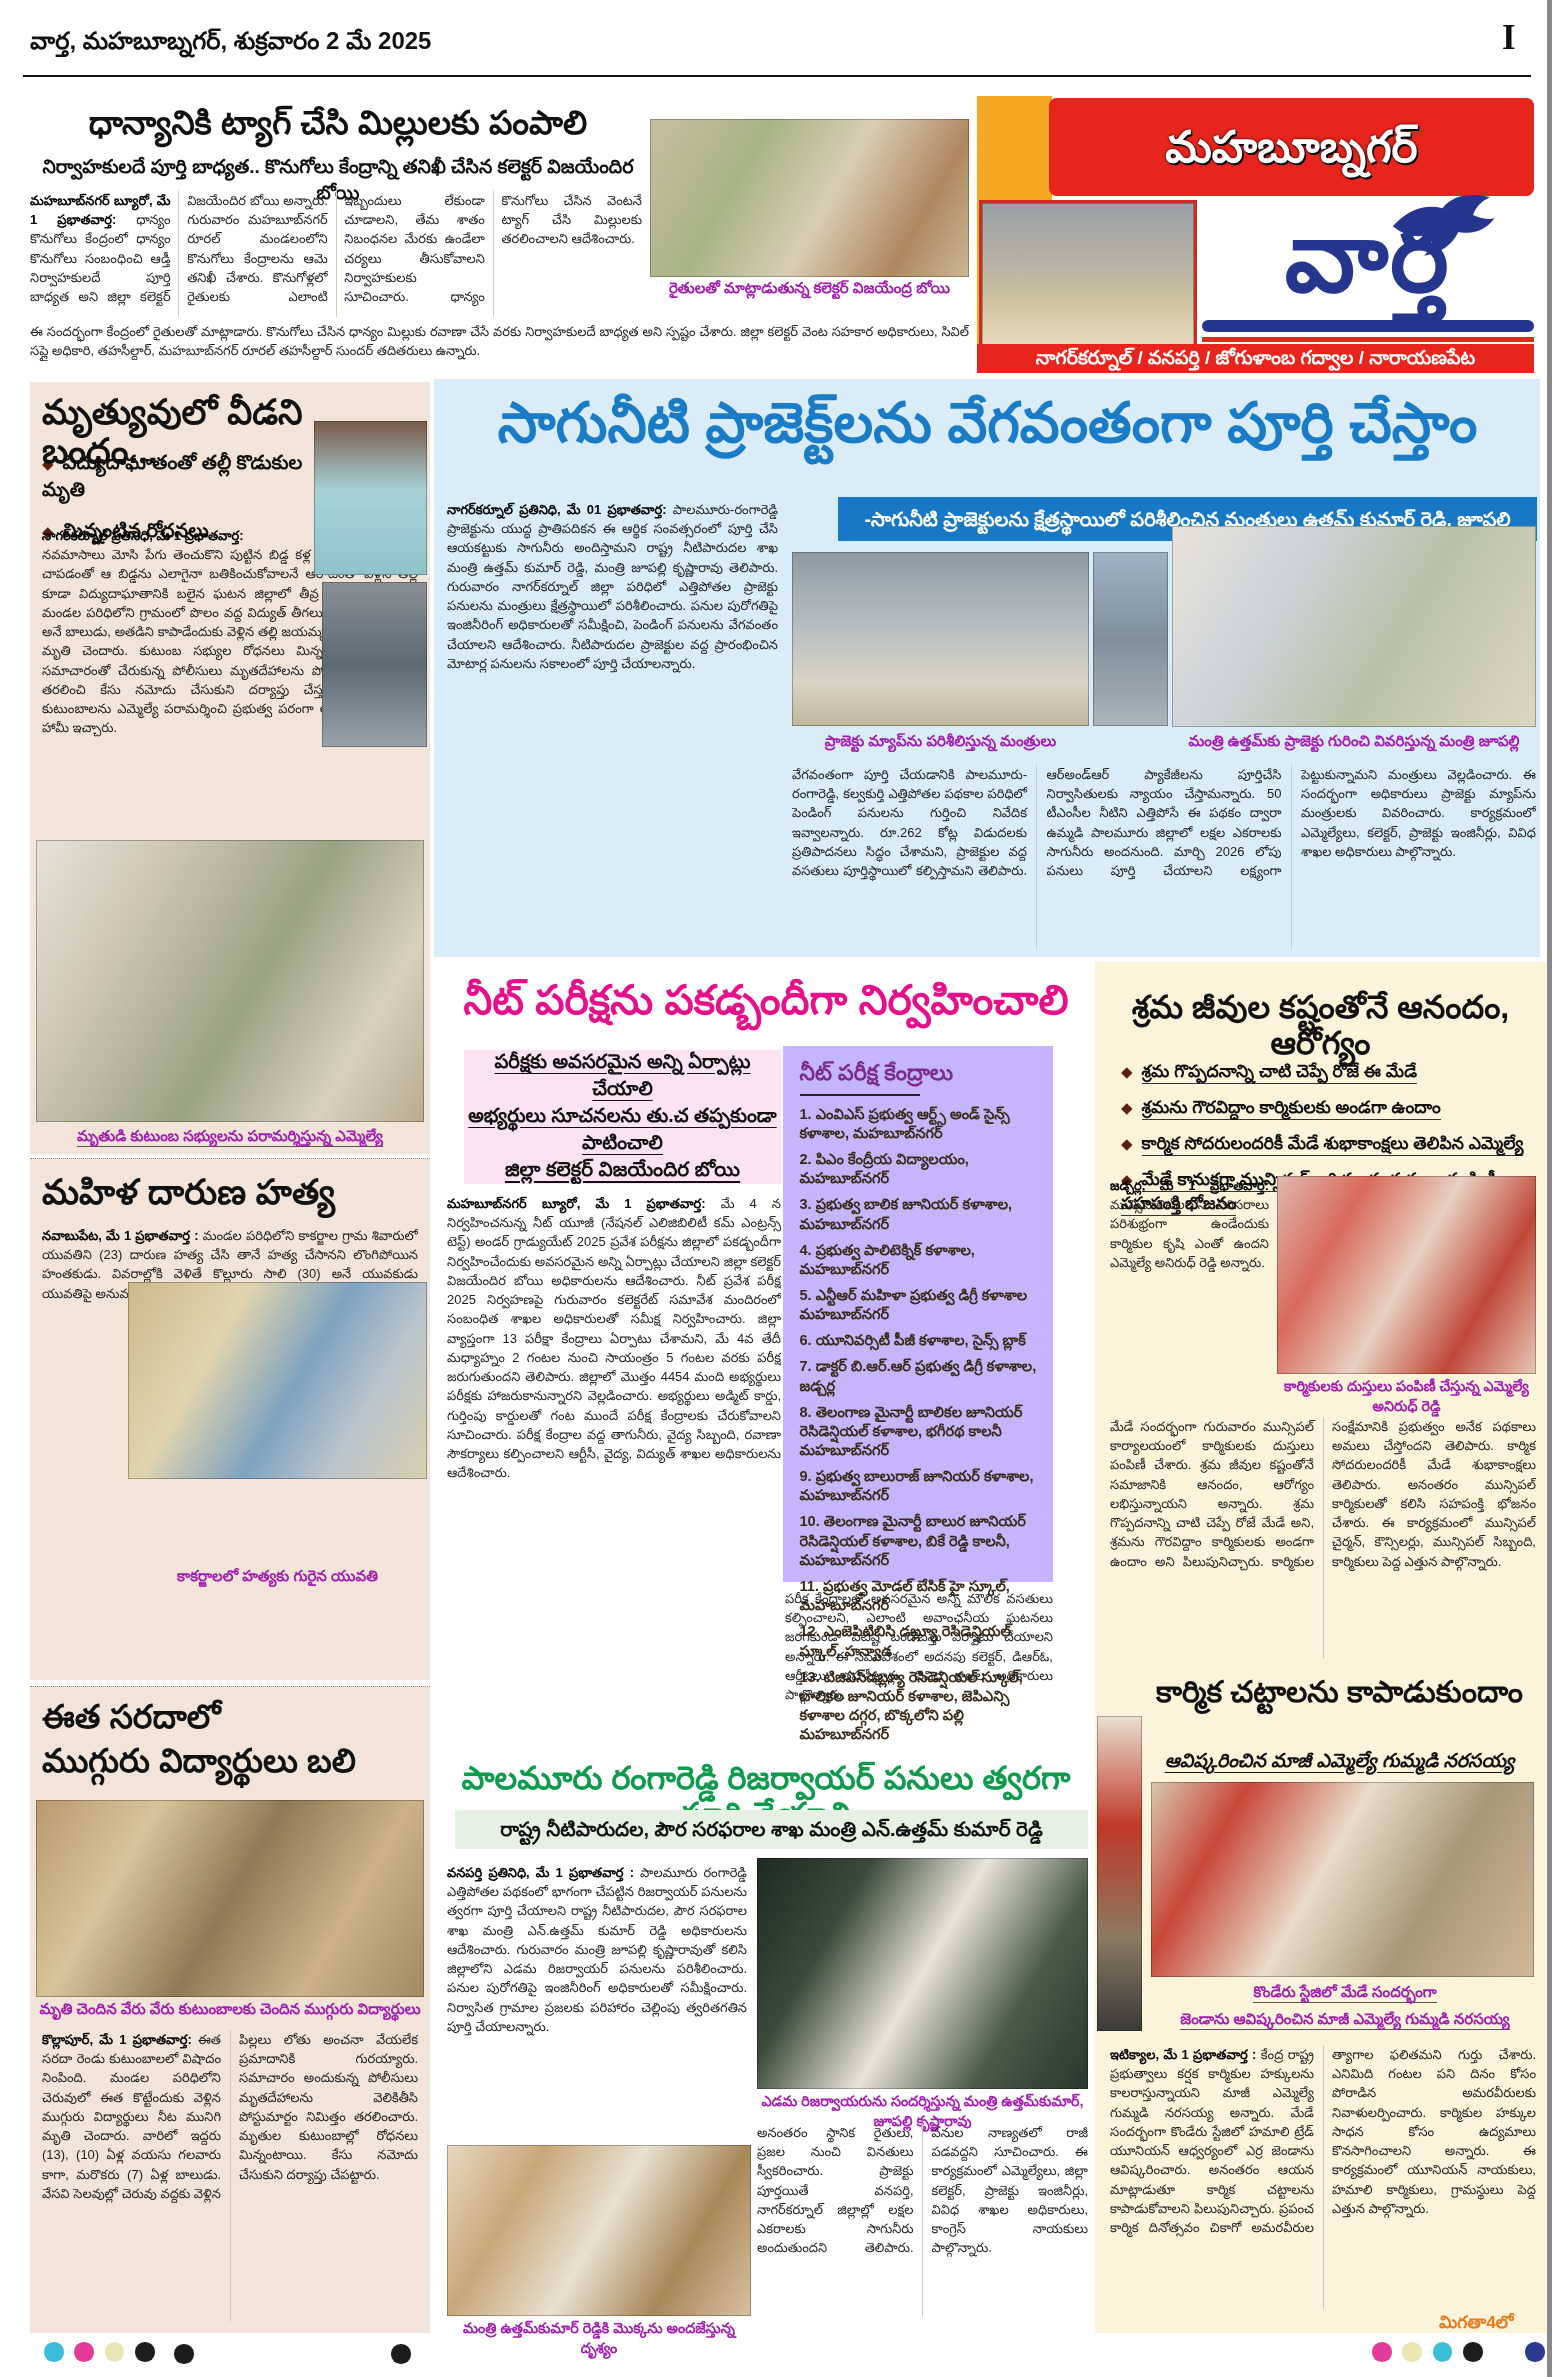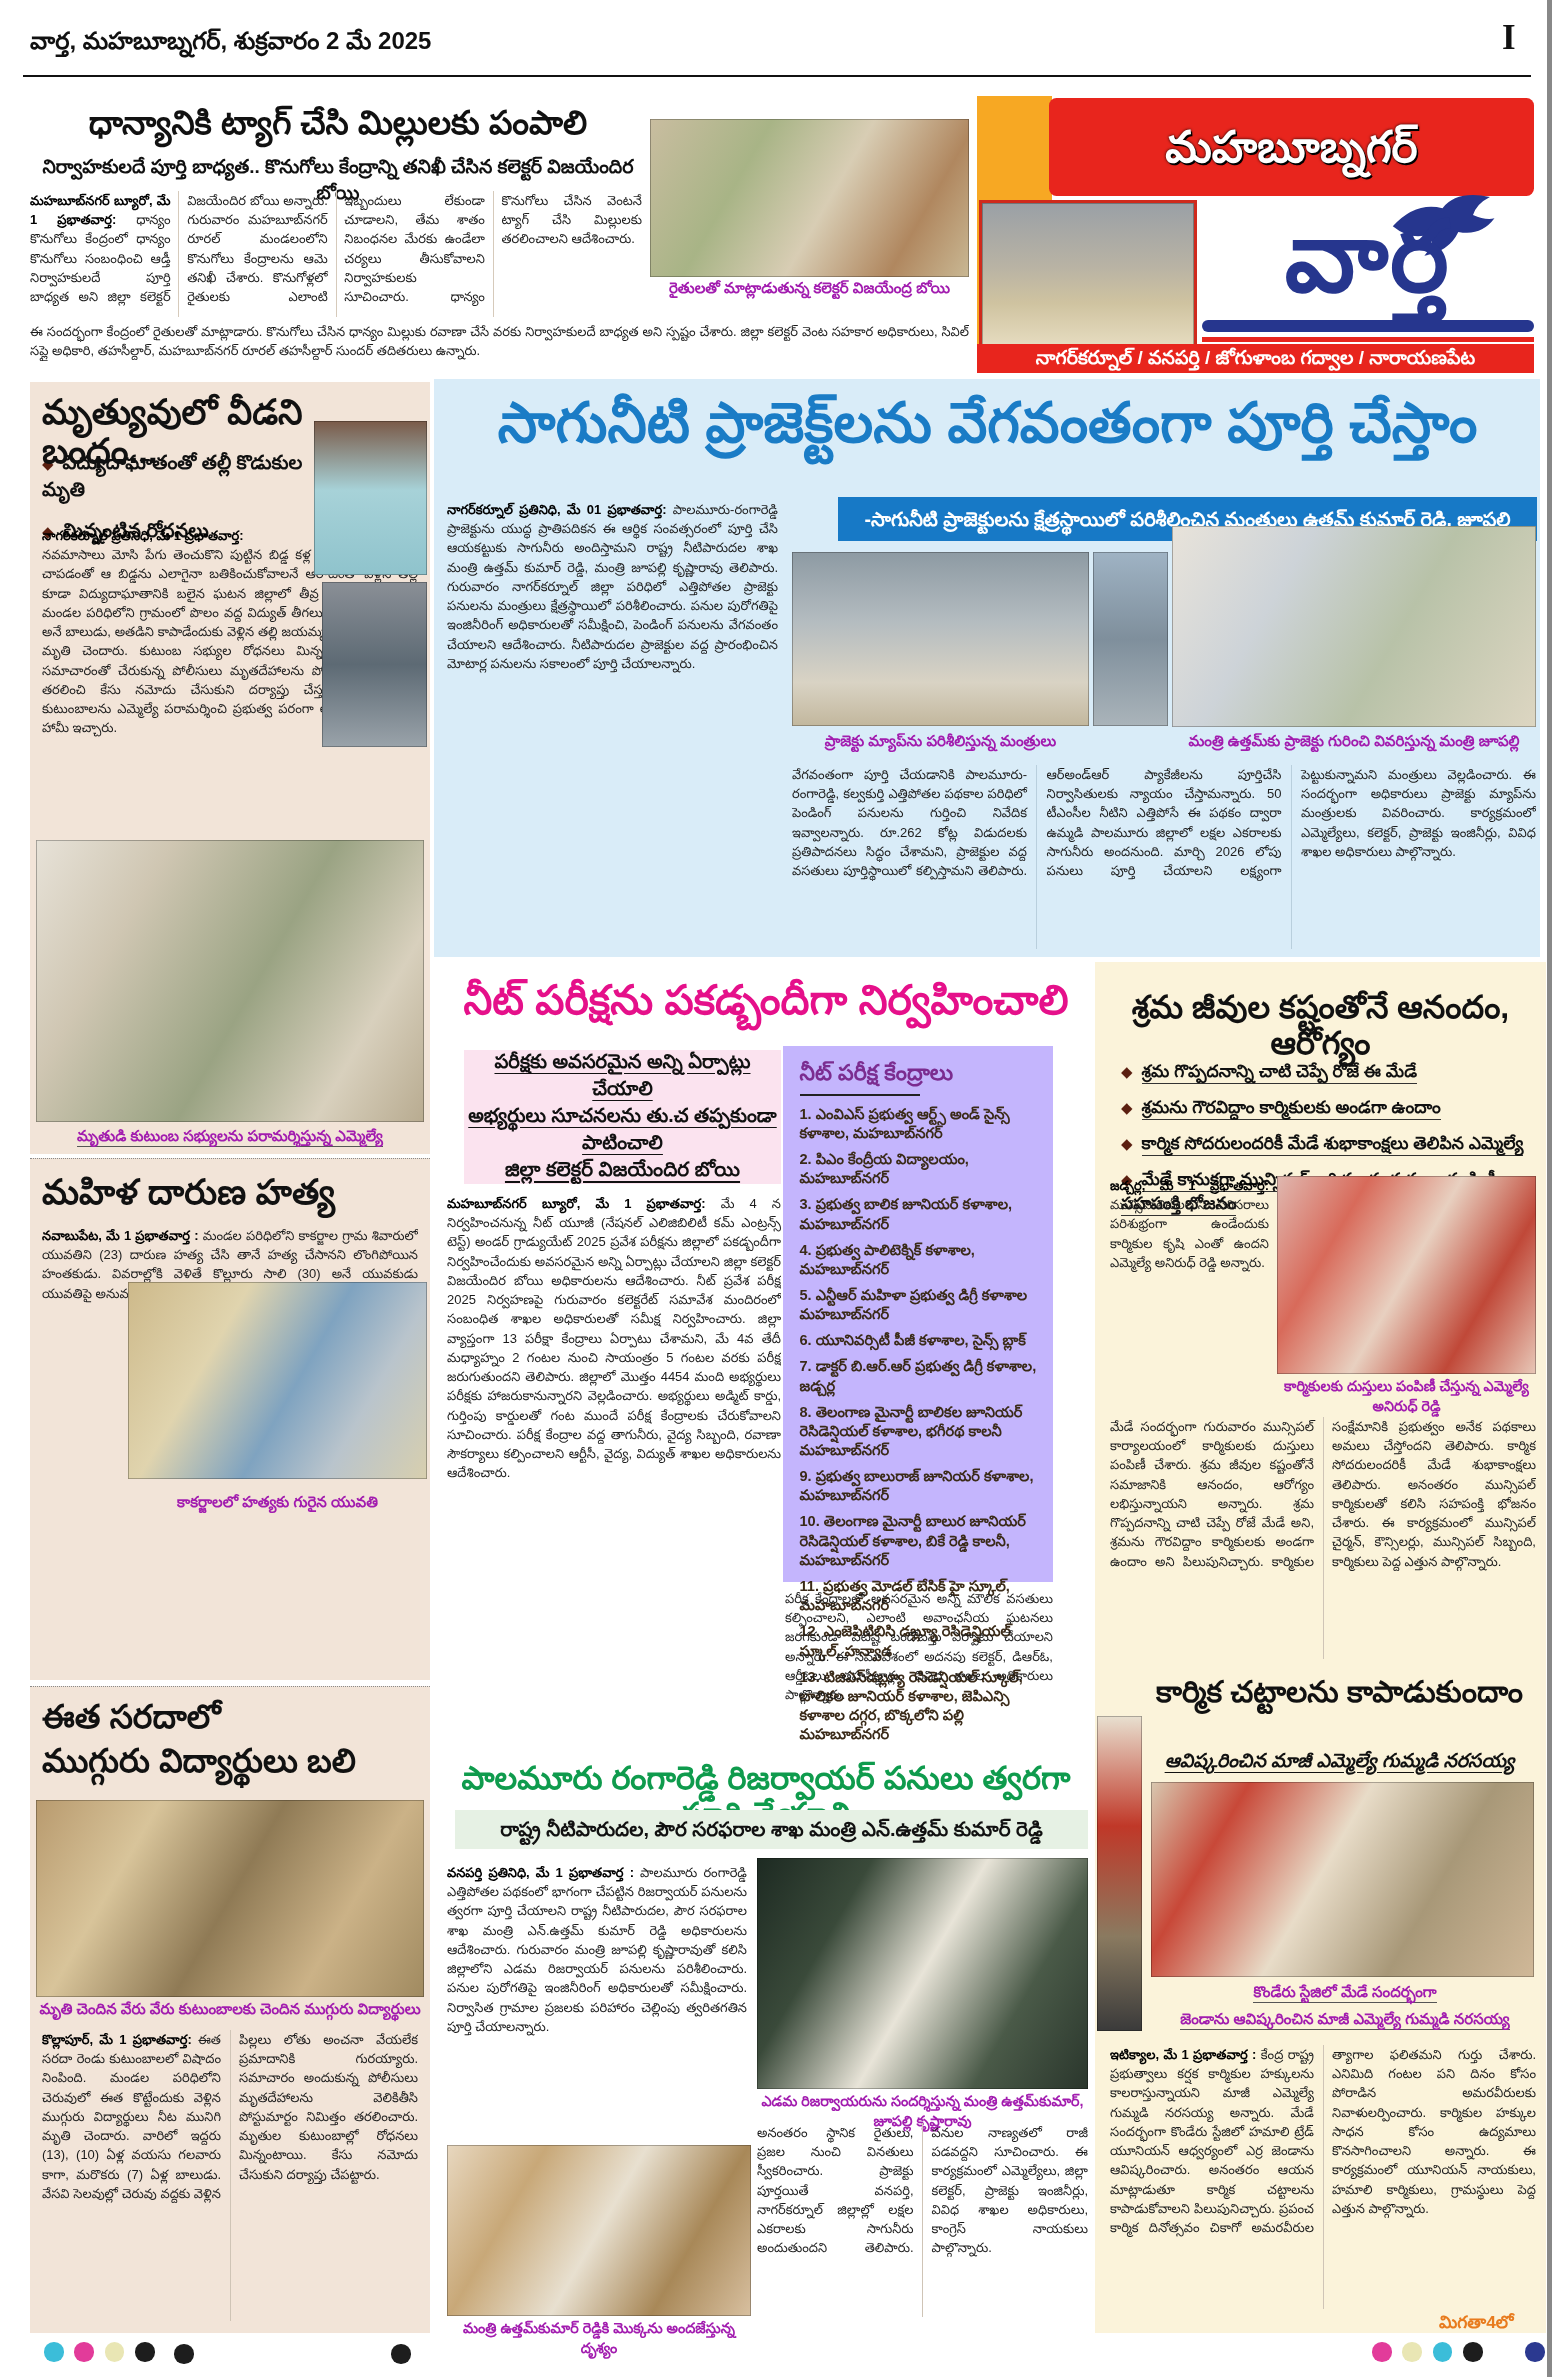--- a/index.html
+++ b/index.html
@@ -97,21 +97,21 @@
   <div class="abs cap" style="left:36px;top:1127px;width:388px;"><u>మృతుడి కుటుంబ సభ్యులను పరామర్శిస్తున్న ఎమ్మెల్యే</u></div>
 
   <div class="abs beige dotted-top" style="left:30px;top:1158px;width:400px;height:521px;"></div>
   <div class="abs hl" style="left:42px;top:1172px;width:376px;font-size:35px;">మహిళ దారుణ హత్య</div>
   <div class="abs body-txt" style="left:42px;top:1226px;width:376px;height:248px;overflow:hidden;">
     <b>నవాబుపేట, మే 1 ప్రభాతవార్త :</b>
     <span>మండల పరిధిలోని కాకర్జాల గ్రామ శివారులో యువతిని (23) దారుణ హత్య చేసి తానే హత్య చేసానని లొంగిపోయిన హంతకుడు. వివరాల్లోకి వెళితే కొల్లూరు సాలి (30) అనే యువకుడు యువతిపై అనుమానంతో గొడవకు దిగి దారుణంగా హత్య చేశాడు.</span>
   </div>
   <div class="abs ph" style="left:128px;top:1282px;width:299px;height:197px;
        background:linear-gradient(120deg,#cdb98a 0%,#e0d4ae 30%,#7fa3c0 55%,#b9c4cc 75%,#d8cfae 100%);"></div>
-  <div class="abs cap" style="left:128px;top:1493px;width:299px;">కాకర్జాలలో హత్యకు గురైన యువతి</div>
+  <div class="abs cap" style="left:128px;top:1567px;width:299px;">కాకర్జాలలో హత్యకు గురైన యువతి</div>
 
   <div class="abs beige dotted-top" style="left:30px;top:1686px;width:400px;height:646px;"></div>
   <div class="abs hl" style="left:42px;top:1699px;width:376px;font-size:33px;">
     <div>ఈత సరదాలో</div>
     <div style="margin-top:7.5px;">ముగ్గురు విద్యార్థులు బలి</div>
   </div>
   <div class="abs ph" style="left:36px;top:1800px;width:388px;height:197px;
        background:linear-gradient(120deg,#b89a6e 0%,#d8c49a 25%,#8f7a55 50%,#cbb287 75%,#a08a60 100%);"></div>
   <div class="abs cap" style="left:36px;top:2000px;width:388px;">మృతి చెందిన వేరు వేరు కుటుంబాలకు చెందిన ముగ్గురు విద్యార్థులు</div>
   <div class="abs body-txt cols2" style="left:42px;top:2030px;width:376px;height:291px;overflow:hidden;">

